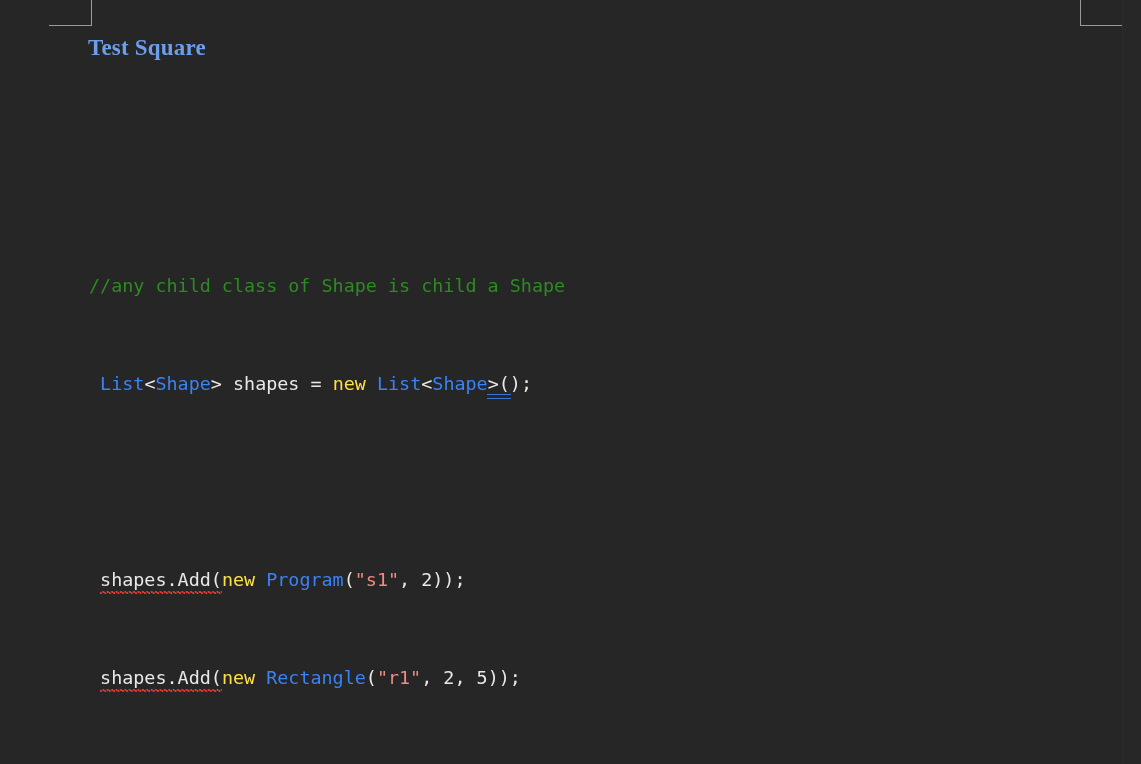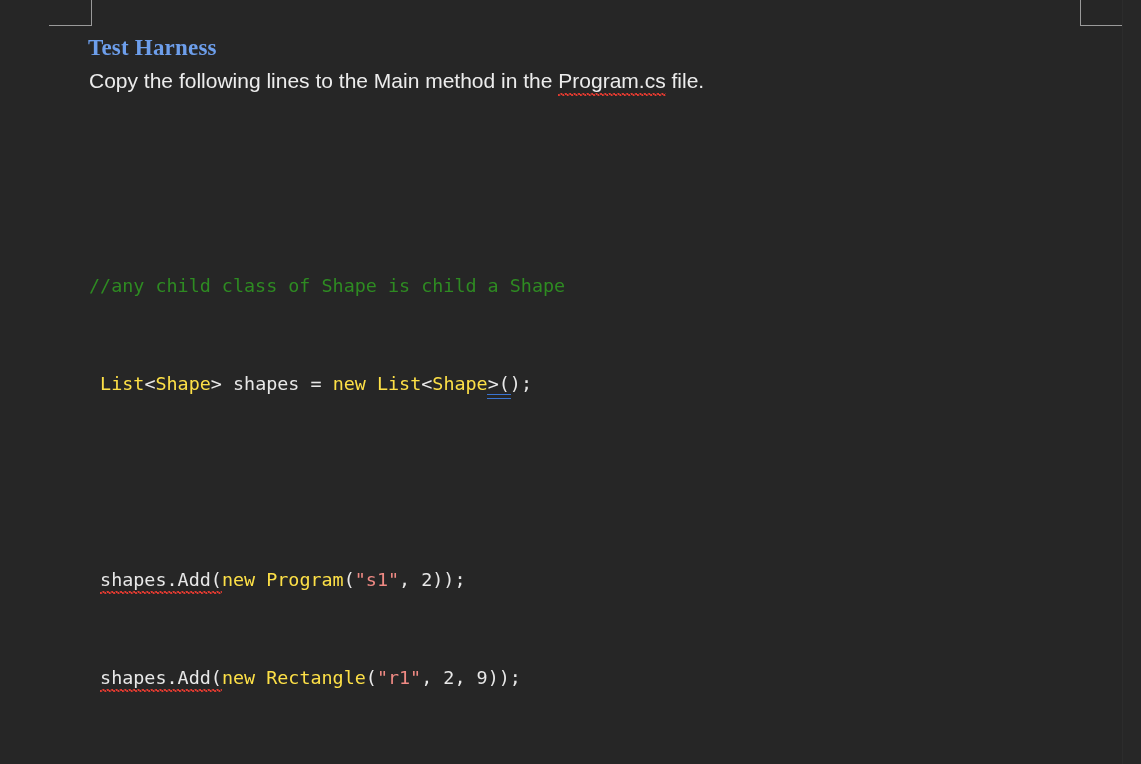--- a/index.html
+++ b/index.html
@@ -106,21 +106,21 @@
   .code .line {
     height: 24.5px;
     white-space: pre;
   }
   .code .line.blank {
     height: 24.5px;
   }
 
   .tok-cmt  { color: #2e8b22; }
   .tok-kw   { color: #fde047; }
-  .tok-type { color: #fde047; text-align: center; }
+  .tok-type { color: #3b82f6; text-align: center; }
   .tok-str  { color: #f08a84; }
   .tok-pln  { color: #e8e8e8; }
 
   
   .csq {
     display: inline-block;
     background-image:
       radial-gradient(circle at 1.1px 2.2px, #e03a30 1.05px, rgba(224,58,48,0) 1.25px),
       radial-gradient(circle at 3.3px 0.9px, #e03a30 1.05px, rgba(224,58,48,0) 1.25px);
     background-size: 4.4px 3.2px;
@@ -146,36 +146,35 @@
   }
 </style>
 </head>
 <body>
 
 <div class="doc">
 
   <div class="corner-mark left"></div>
   <div class="corner-mark right"></div>
 
-  <div class="heading">Test Harness</div>
-
-  <div class="body-line"><span>Copy the following lines to the Main method in the </span><span class="squiggle">Program.cs</span><span> file.</span></div>
+  <div class="heading">Test Square</div>
+
 
   <div class="code">
 
 
     <div class="line"><span class="tok-cmt">//any child class of Shape is child a Shape</span></div>
 
     <div class="line"> <span class="tok-type">List</span><span class="tok-pln">&lt;</span><span class="tok-type">Shape</span><span class="tok-pln">&gt; </span><span class="tok-pln">shapes</span><span class="tok-pln"> = </span><span class="tok-kw">new</span><span class="tok-pln"> </span><span class="tok-type">List</span><span class="tok-pln">&lt;</span><span class="tok-type">Shape</span><span class="tok-pln smarttag">&gt;(</span><span class="tok-pln">);</span></div>
 
     <div class="line blank"></div>
 
     <div class="line"> <span class="tok-pln csq">shapes.Add(</span><span class="tok-kw">new</span><span class="tok-pln"> </span><span class="tok-type">Program</span><span class="tok-pln">(</span><span class="tok-str">"s1"</span><span class="tok-pln">, 2));</span></div>
 
-    <div class="line"> <span class="tok-pln csq">shapes.Add(</span><span class="tok-kw">new</span><span class="tok-pln"> </span><span class="tok-type">Rectangle</span><span class="tok-pln">(</span><span class="tok-str">"r1"</span><span class="tok-pln">, 2, 9));</span></div>
+    <div class="line"> <span class="tok-pln csq">shapes.Add(</span><span class="tok-kw">new</span><span class="tok-pln"> </span><span class="tok-type">Rectangle</span><span class="tok-pln">(</span><span class="tok-str">"r1"</span><span class="tok-pln">, 2, 5));</span></div>
 
     
 
     
 
     
 
     
 
     

